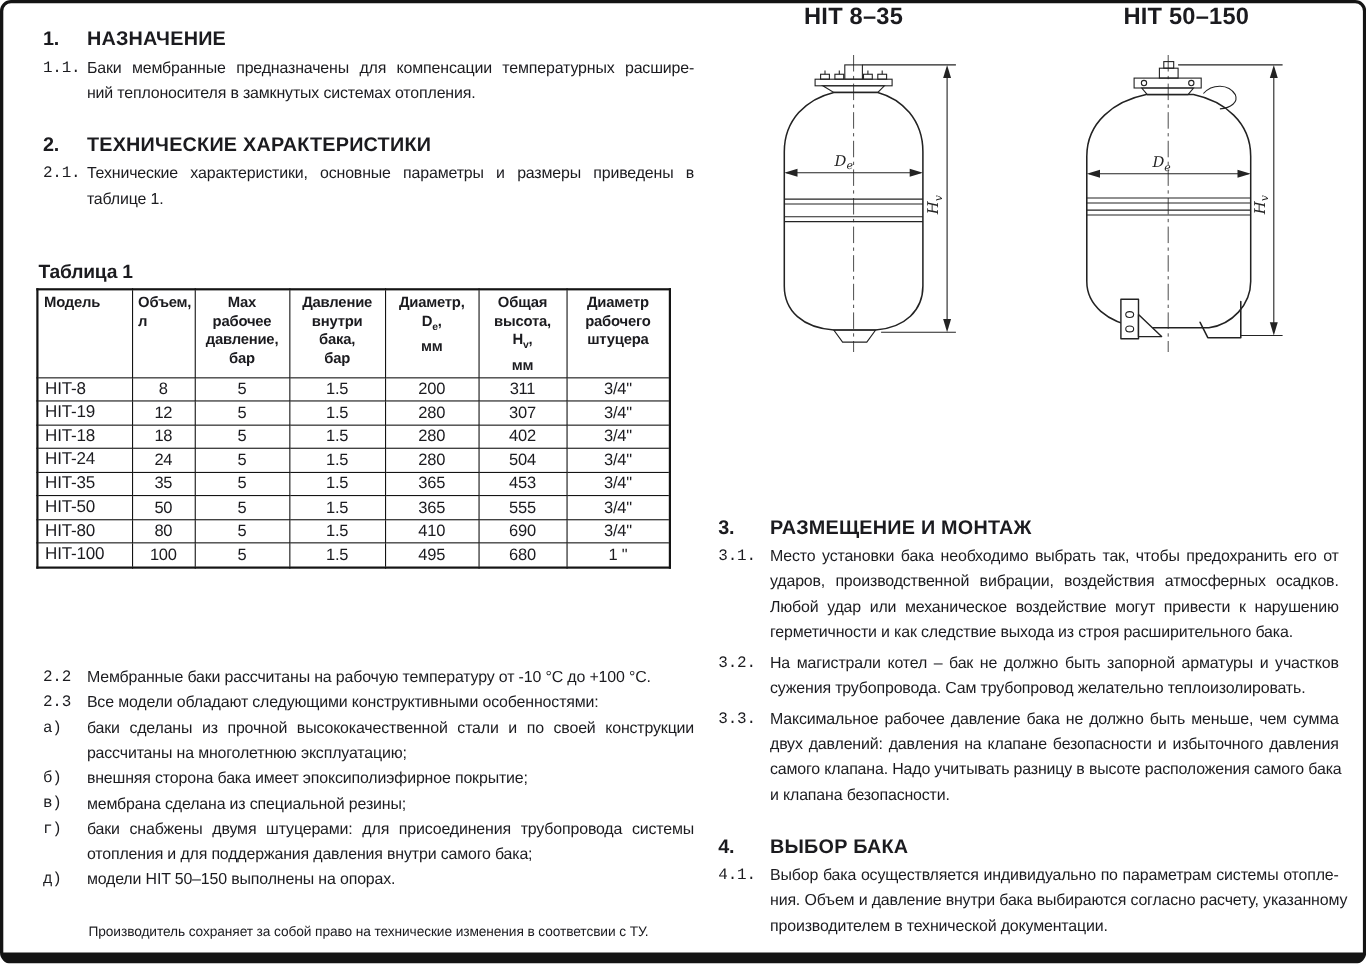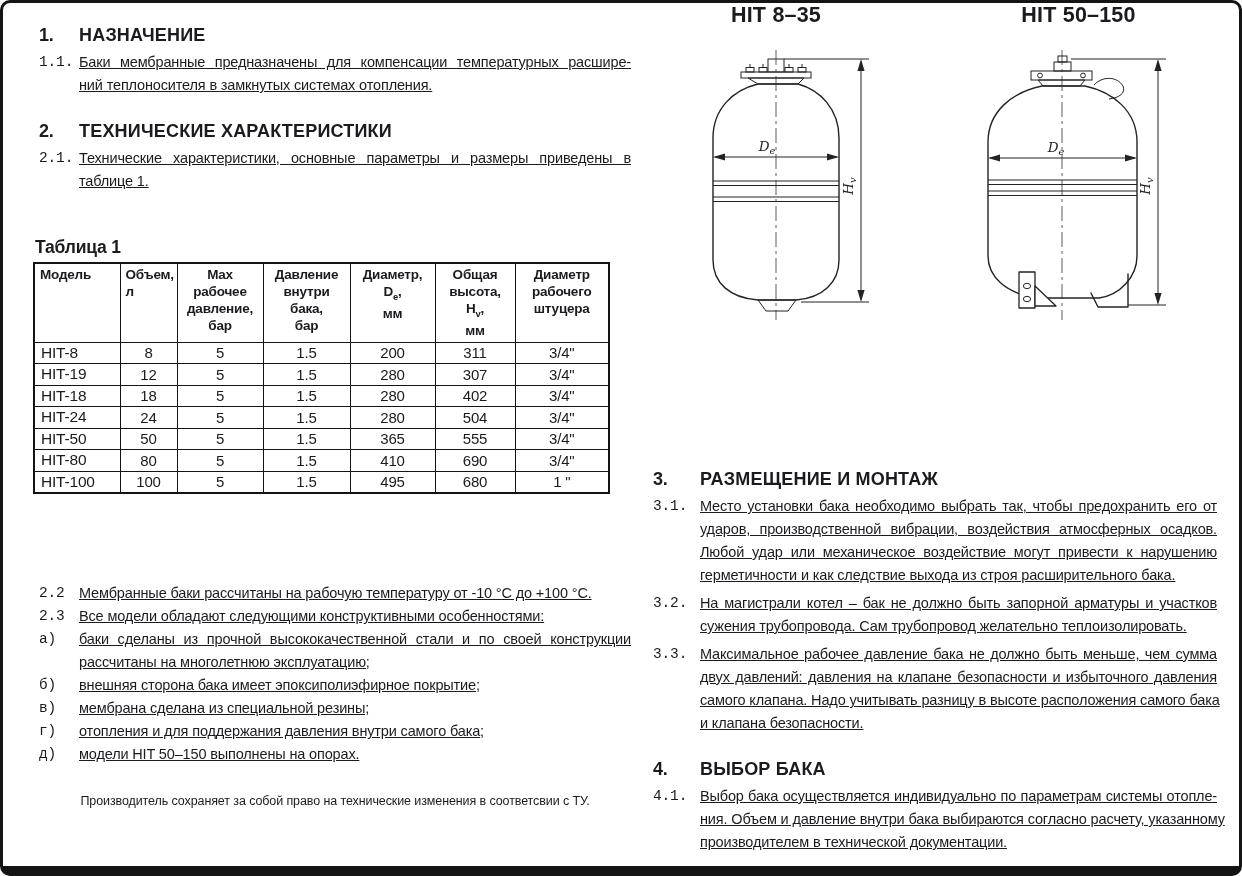--- a/index.html
+++ b/index.html
@@ -11,21 +11,21 @@
   .col-right{position:absolute;left:650px;top:0;width:564px;}
   
   .h-sec{display:flex;margin:0 0 2px 0;}
   .hnum{width:40px;flex:none;font-weight:bold;font-size:18px;letter-spacing:-0.2px;}
   .htitle{font-weight:bold;font-size:18px;letter-spacing:0.2px;}
   .col-right .hnum{width:47px;}
   .para{display:flex;margin-top:5px;font-size:14.5px;line-height:23px;letter-spacing:-0.15px;}
   .pnum{width:40px;flex:none;font-family:Liberation Mono, monospace;}
   .col-right .para .pnum{width:47px;}
   .ptext{flex:1;min-width:0;}
-  .pline{text-align:justify;text-align-last:justify;white-space:nowrap;text-decoration:underline;}
+  .pline{text-align:justify;text-align-last:justify;white-space:nowrap;}
   .plines .pline:last-child{text-align-last:left;}
   .mt-sec{margin-top:24px;}
   
   .table-wrap{margin:44px 0 0 -6px;}
   .tcaption{font-weight:bold;font-size:17.5px;margin:0 0 4px 2px;letter-spacing:-0.2px;}
   table.spec{border-collapse:collapse;table-layout:fixed;width:575px;border:2.5px solid #141414;}
   table.spec th,table.spec td{border:1.6px solid #141414;padding:0;}
   table.spec th{font-size:13.5px;line-height:17px;font-weight:bold;vertical-align:top;
                 padding:2px 4px 3px;text-align:center;letter-spacing:-0.2px;}
   table.spec th.al{text-align:left;padding-left:5px;}
@@ -161,20 +161,29 @@
             <tr>
               <td class="cmodel">HIT-24</td>
               <td>24</td>
               <td>5</td>
               <td>1.5</td>
               <td>280</td>
               <td>504</td>
               <td>3/4"</td>
             </tr>
             <tr>
+              <td class="cmodel">HIT-35</td>
+              <td>35</td>
+              <td>5</td>
+              <td>1.5</td>
+              <td>365</td>
+              <td>453</td>
+              <td>3/4"</td>
+            </tr>
+            <tr>
               <td class="cmodel">HIT-50</td>
               <td>50</td>
               <td>5</td>
               <td>1.5</td>
               <td>365</td>
               <td>555</td>
               <td>3/4"</td>
             </tr>
             <tr>
               <td class="cmodel">HIT-80</td>
@@ -226,20 +235,21 @@
       </div>
       <div class="para">
         <span class="pnum">в)</span>
         <div class="ptext plines">
             <div class="pline">мембрана сделана из специальной резины;</div>
           </div>
       </div>
       <div class="para">
         <span class="pnum">г)</span>
         <div class="ptext plines">
+            <div class="pline">баки снабжены двумя штуцерами: для присоединения трубопровода системы</div>
             <div class="pline">отопления и для поддержания давления внутри самого бака;</div>
           </div>
       </div>
       <div class="para">
         <span class="pnum">д)</span>
         <div class="ptext plines">
             <div class="pline">модели HIT 50–150 выполнены на опорах.</div>
           </div>
       </div>
     </div>

